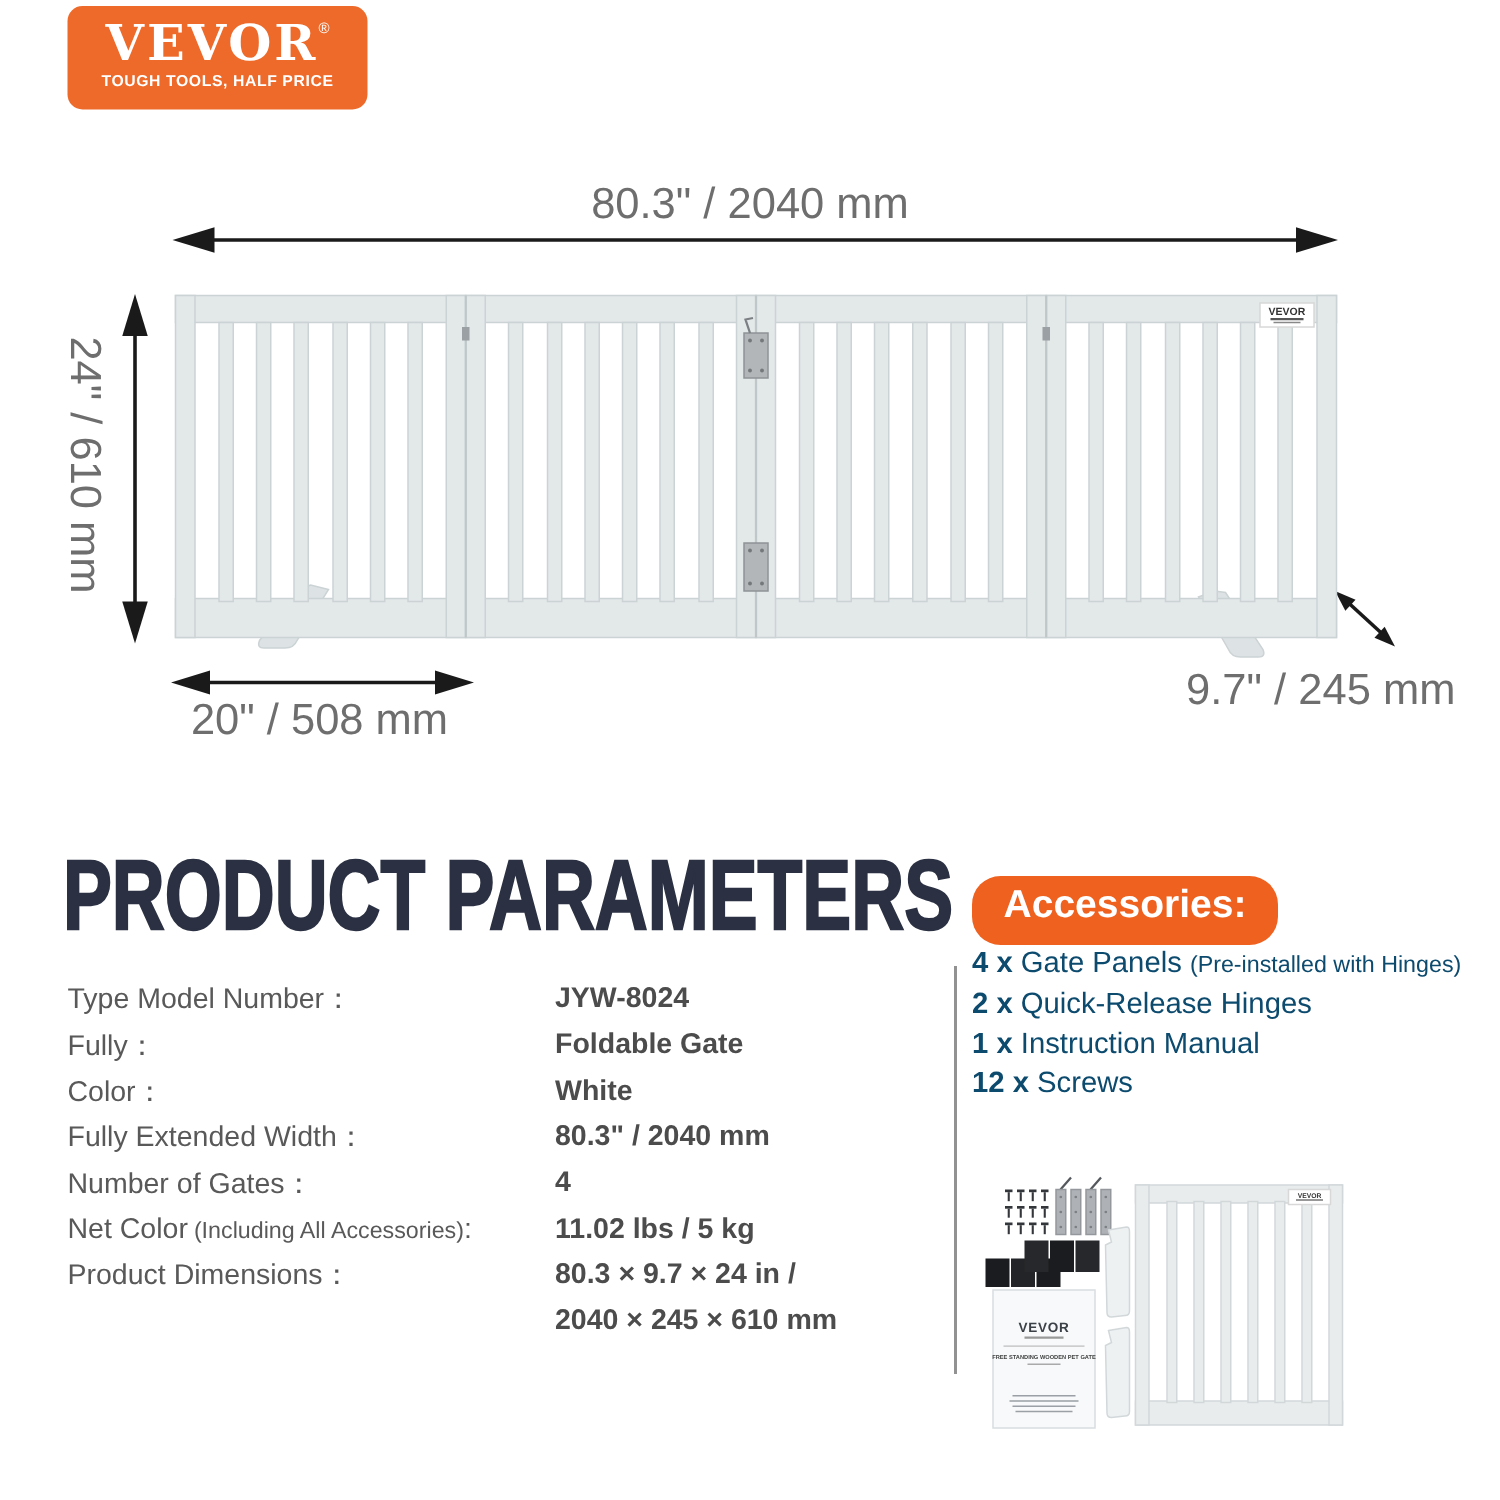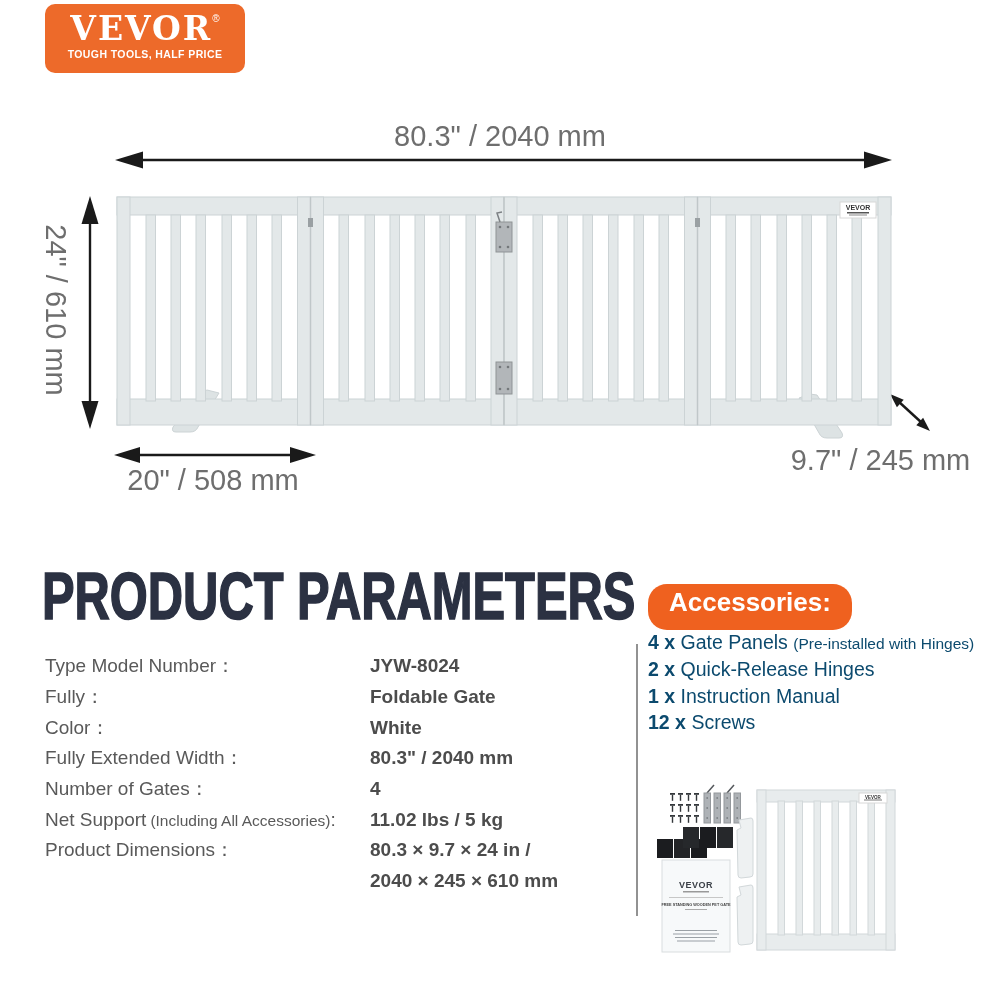--- a/index.html
+++ b/index.html
@@ -190,21 +190,21 @@
   </div>
   <div class="prow">
     <div class="plabel"><span>Fully Extended Width</span><span>：</span></div>
     <div class="pvalue">80.3" / 2040 mm</div>
   </div>
   <div class="prow">
     <div class="plabel"><span>Number of Gates</span><span>：</span></div>
     <div class="pvalue">4</div>
   </div>
   <div class="prow">
-    <div class="plabel"><span>Net Support</span><span class="pnote">(Including All Accessories)</span><span>:</span></div>
+    <div class="plabel"><span>Net Color</span><span class="pnote">(Including All Accessories)</span><span>:</span></div>
     <div class="pvalue">11.02 lbs / 5 kg</div>
   </div>
   <div class="prow">
     <div class="plabel"><span>Product Dimensions</span><span>：</span></div>
     <div class="pvalue">80.3 × 9.7 × 24 in /</div>
   </div>
   <div class="prow">
     <div class="plabel"></div>
     <div class="pvalue">2040 × 245 × 610 mm</div>
   </div>

